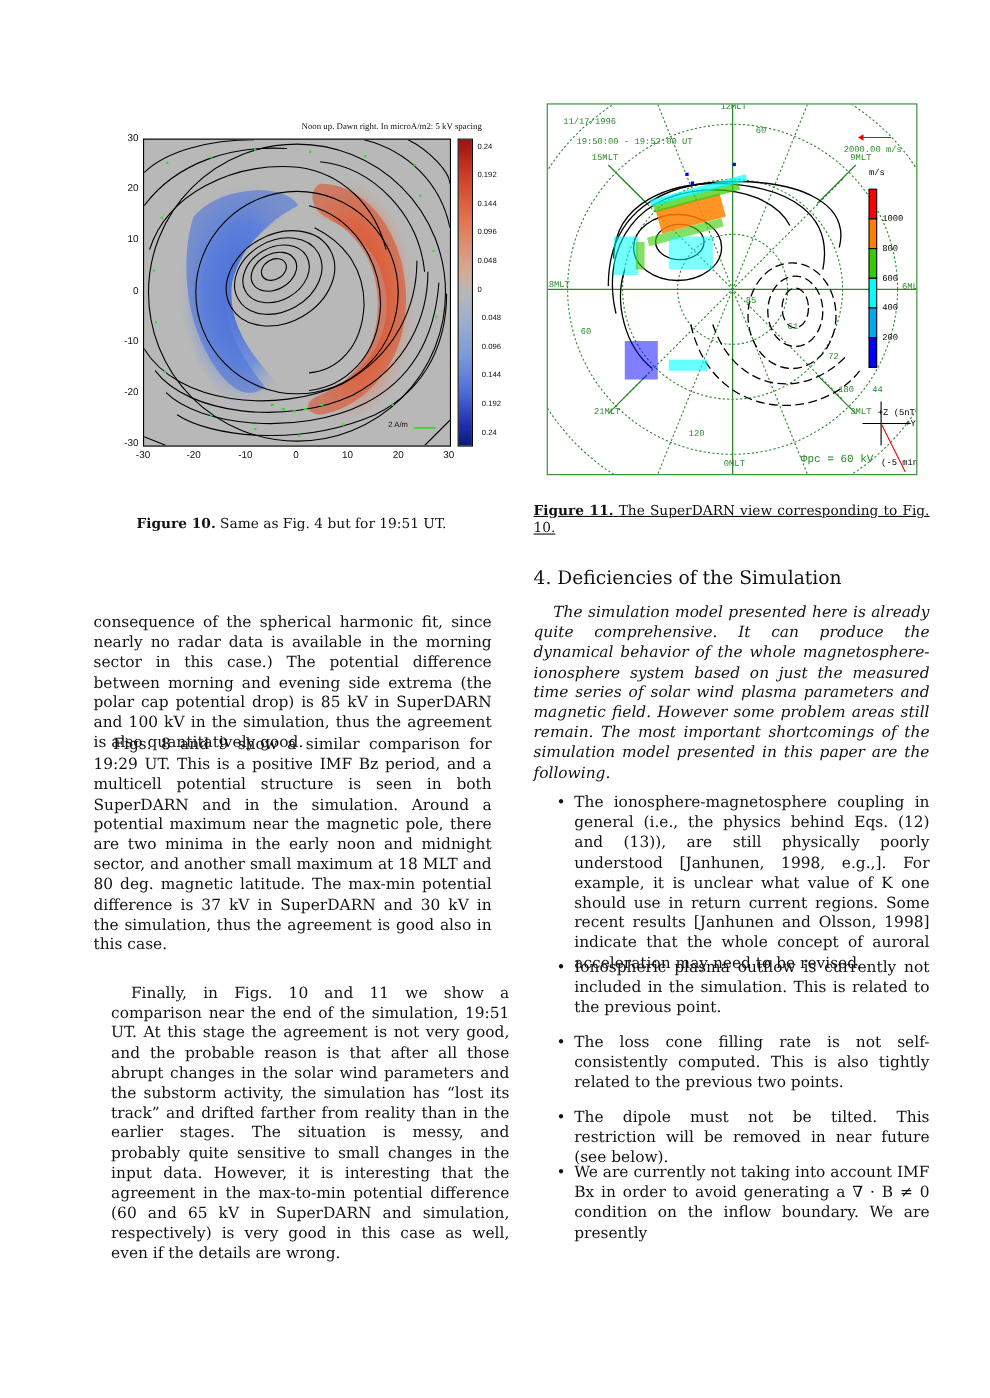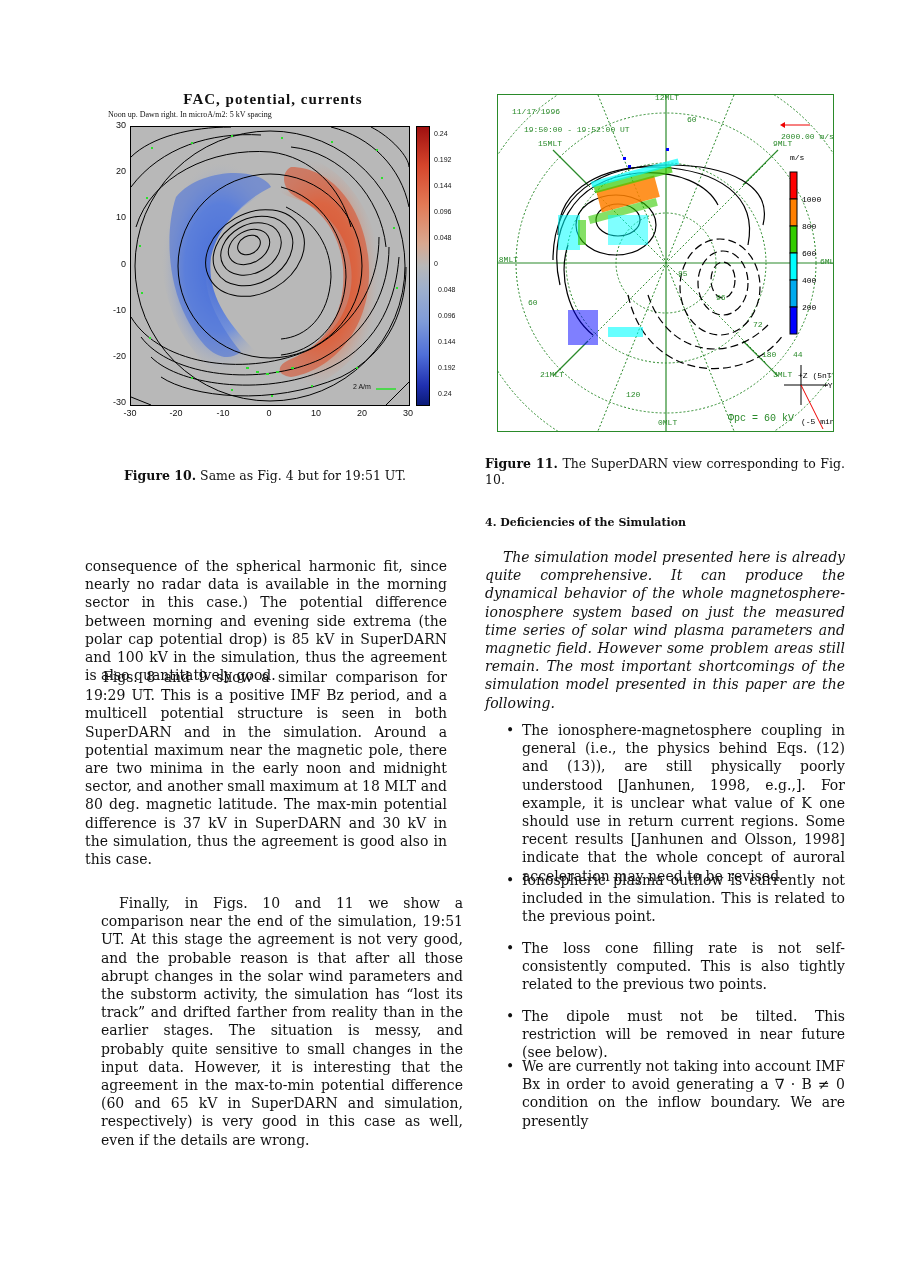--- a/index.html
+++ b/index.html
@@ -1,43 +1,42 @@
 <!DOCTYPE html>
 <html><head>
 <meta charset="utf-8">
 <style>
   html,body{margin:0;padding:0;background:#fff;}
   body{width:900px;height:1271px;position:relative;font-family:"DejaVu Serif","Liberation Serif",serif;color:#111;overflow:hidden;}
   .abs{position:absolute;}
   .fig10{left:108px;top:88px;width:360px;height:340px;}
   .fig10-title{position:absolute;left:0;width:330px;top:3px;text-align:center;font-weight:bold;font-size:15px;letter-spacing:1px;font-family:"Liberation Serif",serif;}
-  .fig10-sub{position:absolute;left:0;width:330px;top:22px;text-align:left;font-size:8px;font-family:"Liberation Serif",serif;}
+  .fig10-sub{position:absolute;left:0;width:330px;top:22px;text-align:right;font-size:8px;font-family:"Liberation Serif",serif;}
   .plot-area{position:absolute;left:22px;top:38px;width:278px;height:278px;background:#b8b8b8;border:1px solid #000;overflow:hidden;}
   .ytick{position:absolute;font-size:9px;font-family:"Liberation Sans",sans-serif;text-align:right;width:18px;}
   .xtick{position:absolute;font-size:9px;font-family:"Liberation Sans",sans-serif;text-align:center;width:24px;}
   .cbar{position:absolute;left:308px;top:38px;width:12px;height:278px;border:1px solid #000;
         background:linear-gradient(to bottom,#a01010 0%,#d6462c 14%,#e27a56 28%,#d8a890 42%,#b8b8b8 50%,#9fb0cc 58%,#7f9bd8 70%,#4f6fd8 82%,#2030b0 93%,#0a1a78 100%);}
   .cbar-label{position:absolute;font-size:7px;font-family:"Liberation Sans",sans-serif;}
   .fig11{left:497px;top:94px;width:335px;height:336px;border:1.5px solid #2a8a2a;background:#fff;overflow:hidden;}
   .g-text{position:absolute;color:#2a8a2a;font-size:8px;font-family:Liberation Mono, monospace;white-space:nowrap;}
   .caption{position:absolute;font-size:12.5px;line-height:16px;}
   .caption b{font-weight:bold;}
   .para{position:absolute;font-size:14px;line-height:18.2px;text-align:justify;}
   .para p{margin:0;text-indent:18px;}
   .para p.noindent{text-indent:0;}
-  .heading{position:absolute;font-weight:bold;font-size:11px;}
+  .heading{position:absolute;font-weight:normal;font-size:17px;}
   .bullet{position:absolute;left:500px;width:345px;font-size:14px;line-height:18.2px;text-align:justify;}
   .bullet .dot{position:absolute;left:6px;top:0;}
   .bullet .txt{margin-left:22px;}
 </style>
 </head>
 <body>
 
 <div class="abs fig10">
-  <div class="fig10-title">FAC, potential, currents</div>
   <div class="fig10-sub">Noon up. Dawn right. In microA/m2: 5 kV spacing</div>
 
   <div class="ytick" style="left:0;top:32px">30</div>
   <div class="ytick" style="left:0;top:78px">20</div>
   <div class="ytick" style="left:0;top:124px">10</div>
   <div class="ytick" style="left:0;top:171px">0</div>
   <div class="ytick" style="left:0;top:217px">-10</div>
   <div class="ytick" style="left:0;top:263px">-20</div>
   <div class="ytick" style="left:0;top:309px">-30</div>
 
@@ -218,40 +217,40 @@
   <div class="g-text" style="left:322px;top:162px">6MLT</div>
   <div class="g-text" style="left:42px;top:275px">21MLT</div>
   <div class="g-text" style="left:275px;top:275px">3MLT</div>
   <div class="g-text" style="left:160px;top:323px">0MLT</div>
   <div class="g-text" style="left:189px;top:20px">60</div>
   <div class="g-text" style="left:30px;top:203px">60</div>
   <div class="g-text" style="left:128px;top:295px">120</div>
   <div class="g-text" style="left:264px;top:255px">180</div>
   <div class="g-text" style="left:295px;top:255px">44</div>
   <div class="g-text" style="left:255px;top:225px">72</div>
-  <div class="g-text" style="left:218px;top:198px">96</div>
+  <div class="g-text" style="left:218px;top:198px">61</div>
   <div class="g-text" style="left:180px;top:174px">85</div>
-  <div class="g-text" style="left:283px;top:37px;color:#2a8a2a">2000.00 m/s</div>
+  <div class="g-text" style="left:269px;top:37px;color:#2a8a2a">2000.00 m/s</div>
   <div class="g-text" style="left:292px;top:58px;color:#000">m/s</div>
   <div class="g-text" style="left:304px;top:100px;color:#000">1000</div>
   <div class="g-text" style="left:304px;top:127px;color:#000">800</div>
   <div class="g-text" style="left:304px;top:154px;color:#000">600</div>
   <div class="g-text" style="left:304px;top:181px;color:#000">400</div>
   <div class="g-text" style="left:304px;top:208px;color:#000">200</div>
   <div class="g-text" style="left:300px;top:276px;color:#000">+Z (5nT)</div>
   <div class="g-text" style="left:325px;top:286px;color:#000">+Y</div>
   <div class="g-text" style="left:303px;top:322px;color:#000">(-5 min)</div>
   <div class="g-text" style="left:230px;top:318px;font-size:10px">Φpc = 60 kV</div>
 </div>
 
 <div class="caption" style="left:124px;top:468px;width:300px;">
   <b>Figure 10.</b>
   <span>Same as Fig. 4 but for 19:51 UT.</span>
 </div>
-<div class="caption" style="left:485px;top:456px;width:360px;text-align:justify;">
+<div class="caption" style="left:485px;top:456px;width:360px;text-align:justify;text-decoration:underline;">
   <b>Figure 11.</b>
   <span>The SuperDARN view corresponding to Fig. 10.</span>
 </div>
 
 <div class="para" style="left:85px;top:557px;width:362px;">
   <p class="noindent">consequence of the spherical harmonic fit, since nearly no radar data is available in the morning sector in this case.) The potential difference between morning and evening side extrema (the polar cap potential drop) is 85 kV in SuperDARN and 100 kV in the simulation, thus the agreement is also quantitatively good.</p>
 </div>
 <div class="para" style="left:85px;top:668px;width:362px;">
   <p>Figs. 8 and 9 show a similar comparison for 19:29 UT. This is a positive IMF Bz period, and a multicell potential structure is seen in both SuperDARN and in the simulation. Around a potential maximum near the magnetic pole, there are two minima in the early noon and midnight sector, and another small maximum at 18 MLT and 80 deg. magnetic latitude. The max-min potential difference is 37 kV in SuperDARN and 30 kV in the simulation, thus the agreement is good also in this case.</p>
 </div>

